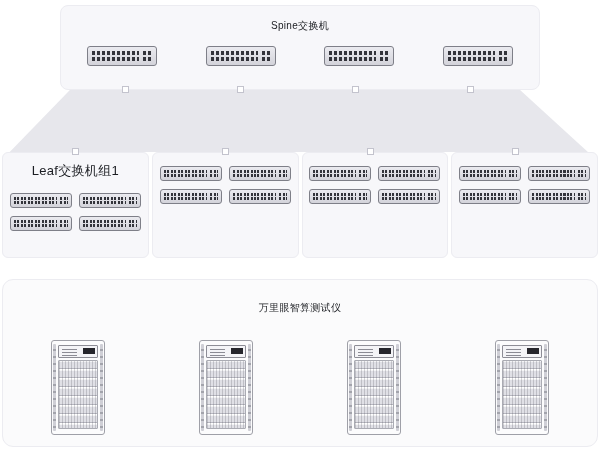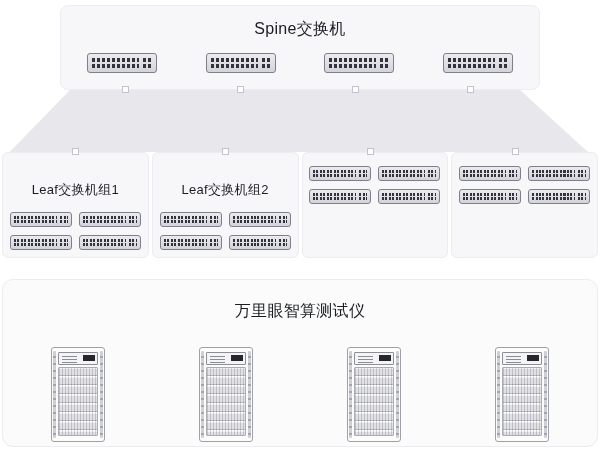--- a/index.html
+++ b/index.html
@@ -1,20 +1,20 @@
 <!DOCTYPE html>
 <html><head>
 <meta charset="utf-8">
 <style>
   * { margin:0; padding:0; box-sizing:border-box; }
   html,body { background:#ffffff; font-family:"Liberation Sans", sans-serif; }
   .canvas { position:relative; width:600px; height:450px; background:#ffffff; overflow:hidden; }
 
   .panel { position:absolute; background:#f7f7fa; border:1px solid #ececf1; border-radius:8px; }
-  .title { font-size:16px; font-weight:500; color:#1b1d22; text-align:center; letter-spacing:.3px; }
+  .title { font-size:10px; font-weight:500; color:#1b1d22; text-align:center; letter-spacing:.3px; }
   .title.sm { font-size:13px; }
 
   
   .spine { left:60px; top:5px; width:480px; height:85px; }
   .spine .title { padding-top:13px; }
   .spine-row { display:flex; justify-content:space-between; padding:13px 26px 0 26px; }
 
   
   .sw { position:relative; border:1px solid #7e7f88; border-radius:3px;
         background:linear-gradient(#ebebf0,#d3d3da); }
@@ -38,21 +38,21 @@
         background-size:100% 3px,100% 3px; background-position:0 0,0 100%; background-repeat:no-repeat; }
 
   
   .fabric { position:absolute; left:5px; top:90px; width:590px; height:62px; background:#e7e7ec;
         clip-path:polygon(11% 0, 87.3% 0, 98.8% 100%, 0.8% 100%); z-index:0; }
   .node { position:absolute; width:7px; height:7px; background:#ffffff; border:1px solid #c3c3cd; z-index:3; }
 
   
   .leaf-row { position:absolute; left:2px; top:152px; width:596px; height:106px; display:flex; gap:3px; z-index:1; }
   .leaf { position:relative; flex:1; background:#f7f7fa; border:1px solid #ececf1; border-radius:6px; }
-  .leaf .title { padding-top:22px;margin-top:6px; }
+  .leaf .title { padding-top:9px; }
   .leaf-grid { display:grid; grid-template-columns:repeat(2,auto); gap:8px 7px; justify-content:center; margin-top:13px; }
 
   
   .tester { left:2px; top:279px; width:596px; height:168px; background:#fbfbfc;border-radius:11px; }
   .tester .title { padding-top:21px; }
   .tester-row { display:flex; justify-content:space-between; padding:0 48px; margin-top:25px; }
 
   
   .chassis { position:relative; width:54px; height:95px; border:1px solid #9fa0a8; border-radius:3px;
         background:#fcfcfd; padding:4px 6px 5px; display:flex; flex-direction:column; gap:2px; }
@@ -97,21 +97,20 @@
     <div class="leaf">
       <h3 class="title sm">Leaf交换机组1</h3>
       <div class="leaf-grid">
         <div class="sw sm"></div>
         <div class="sw sm"></div>
         <div class="sw sm"></div>
         <div class="sw sm"></div>
       </div>
     </div>
     <div class="leaf">
-      <h3 class="title sm">Leaf交换机组2</h3>
       <div class="leaf-grid">
         <div class="sw sm"></div>
         <div class="sw sm"></div>
         <div class="sw sm"></div>
         <div class="sw sm"></div>
       </div>
     </div>
     <div class="leaf">
       <div class="leaf-grid">
         <div class="sw sm"></div>

